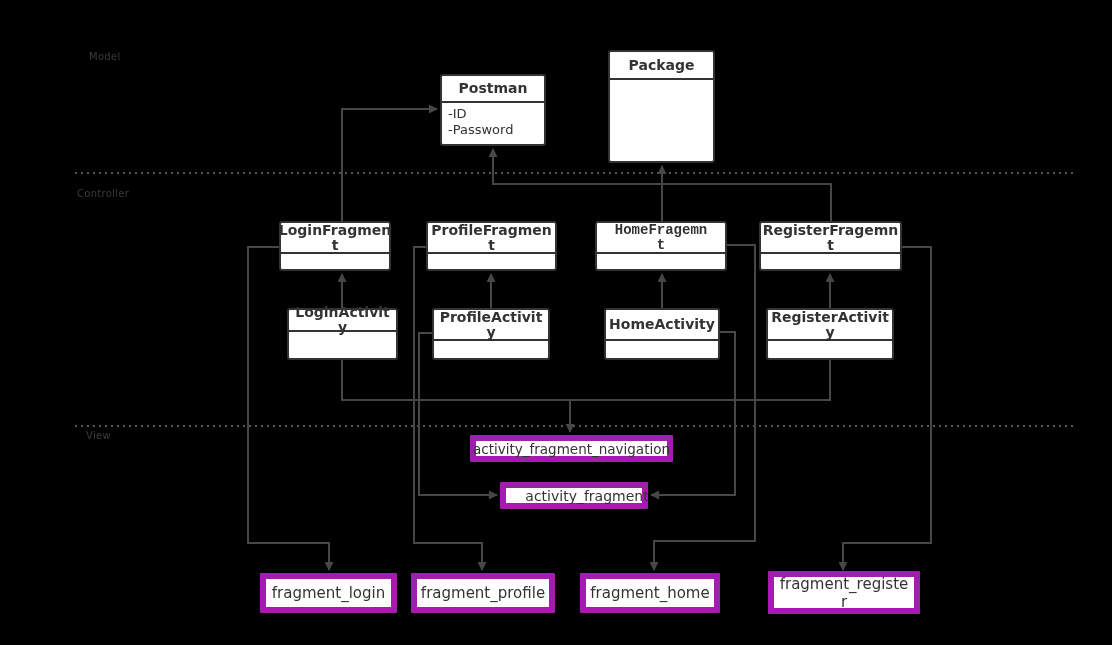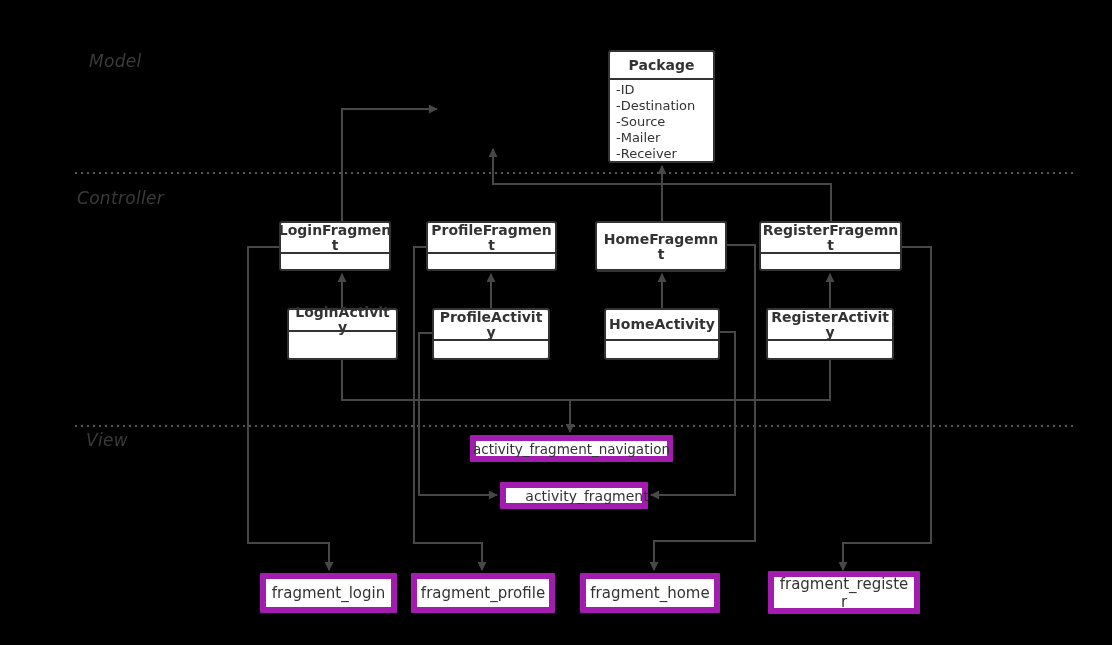--- a/index.html
+++ b/index.html
@@ -1,19 +1,19 @@
 <!DOCTYPE html>
 <html><head>
 <meta charset="utf-8">
 <style>
   html,body{margin:0;padding:0;background:#000;}
   #canvas{position:relative;width:1112px;height:645px;background:#000;overflow:hidden;
           font-family:"DejaVu Sans","Liberation Sans",sans-serif;}
   #wires{position:absolute;left:0;top:0;z-index:1;}
-  .section-label{position:absolute;z-index:2;font-size:17px;color:#3a3a3a;letter-spacing:0.3px;font-style:italic;}
+  .section-label{position:absolute;z-index:2;font-size:10px;color:#3a3a3a;letter-spacing:0.3px;}
   .cbox{position:absolute;z-index:3;background:#fff;border:2px solid #333;border-radius:3px;
         box-sizing:border-box;color:#333;}
   .cbox-title{display:flex;align-items:center;justify-content:center;text-align:center;
         font-weight:bold;font-size:14px;line-height:15px;white-space:pre-line;
         border-bottom:2px solid #333;padding:2px 16px;box-sizing:border-box;}
   .cbox-attrs{padding:3px 6px 2px 6px;font-size:13px;line-height:16px;white-space:pre-line;text-align:left;}
   .cbox-body{box-sizing:border-box;}
   .plainbox{position:absolute;z-index:3;background:#fff;border:6px solid #a21caf;box-sizing:border-box;
         color:#333;display:flex;align-items:center;justify-content:center;text-align:center;
         font-size:15px;line-height:18px;white-space:pre-line;border-radius:1px;}
@@ -61,42 +61,42 @@
       <polyline points="727,245 755,245 755,541 654,541 654,570" marker-end="url(#arr)"></polyline>
 
       <polyline points="902,247 931,247 931,543 843,543 843,570" marker-end="url(#arr)"></polyline>
     </g>
   </svg>
 
   <div class="section-label" style="left:89px;top:51px;">Model</div>
   <div class="section-label" style="left:77px;top:188px;">Controller</div>
   <div class="section-label" style="left:86px;top:430px;">View</div>
 
+  <div class="cbox" style="left:440px;top:74px;width:106px;height:72px;">
+    <div class="cbox-title" style="height:27px;">Postman</div>
+    <div class="cbox-attrs"><span>-ID</span>
+<span>-Password</span></div>
+  </div>
 
   <div class="cbox" style="left:608px;top:50px;width:107px;height:113px;">
     <div class="cbox-title" style="height:28px;">Package</div>
-    <div class="cbox-attrs" style="padding-top:2px;"><span>-ID</span>
-<span>-Destination</span>
-<span>-Source</span>
-<span>-Mailer</span>
-<span>-Receiver</span></div>
   </div>
 
   <div class="cbox" style="left:279px;top:221px;width:112px;height:50px;">
     <div class="cbox-title" style="height:31px;">LoginFragmen
 t</div>
     <div class="cbox-body"></div>
   </div>
   <div class="cbox" style="left:426px;top:221px;width:131px;height:50px;">
     <div class="cbox-title" style="height:31px;">ProfileFragmen
 t</div>
     <div class="cbox-body"></div>
   </div>
   <div class="cbox" style="left:595px;top:221px;width:132px;height:50px;">
-    <div class="cbox-title" style="height:49px;">HomeFragemn
+    <div class="cbox-title" style="height:31px;font-family:Liberation Mono, monospace;">HomeFragemn
 t</div>
     <div class="cbox-body"></div>
   </div>
   <div class="cbox" style="left:759px;top:221px;width:143px;height:50px;">
     <div class="cbox-title" style="height:31px;">RegisterFragemn
 t</div>
     <div class="cbox-body"></div>
   </div>
 
   <div class="cbox" style="left:287px;top:308px;width:111px;height:52px;">

